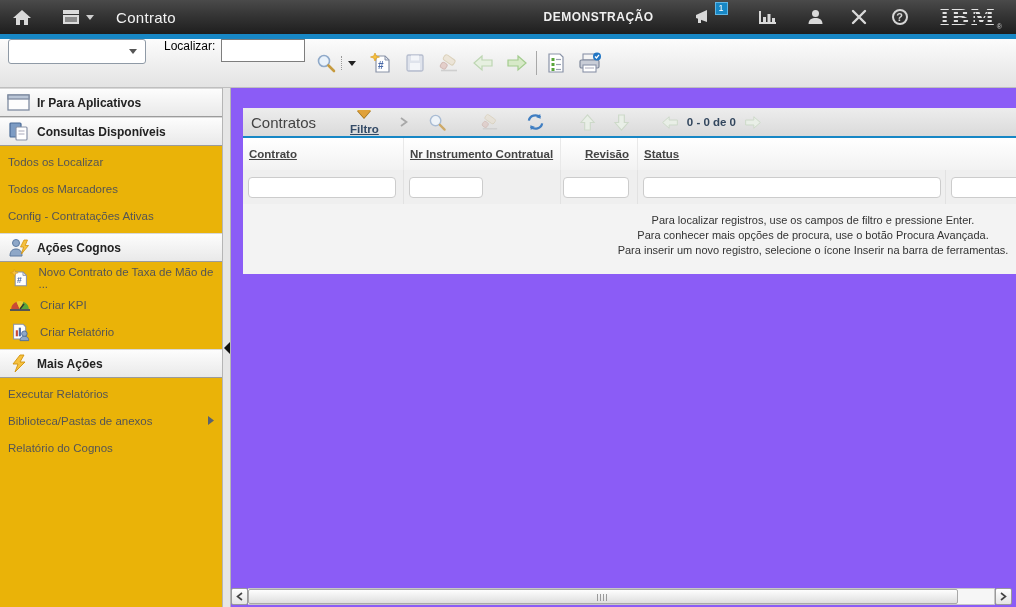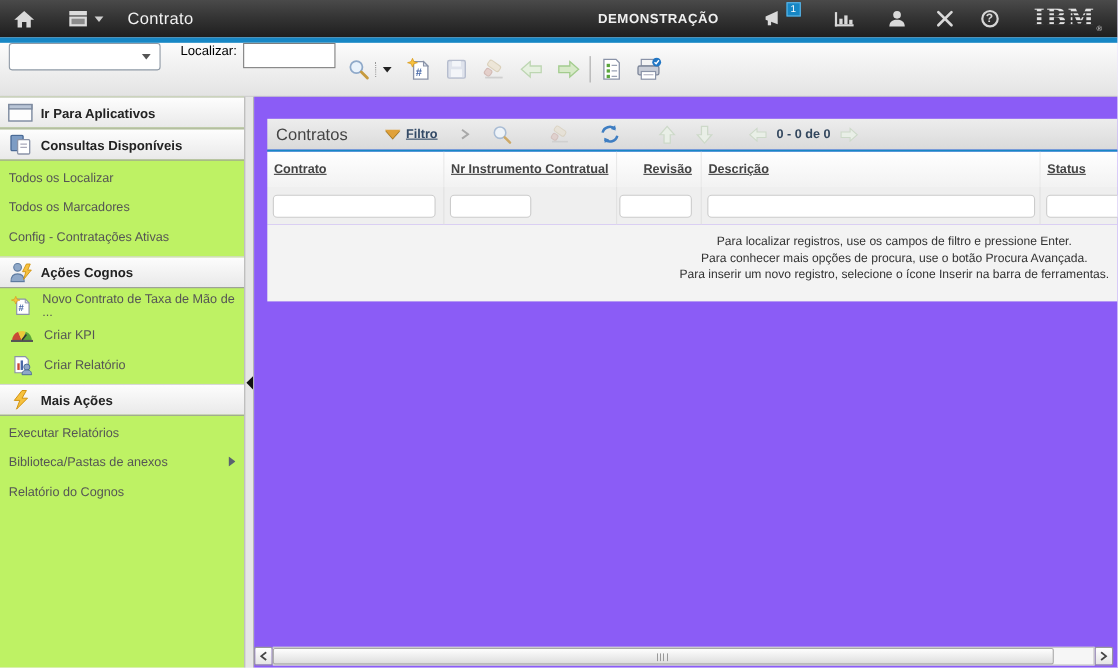--- a/index.html
+++ b/index.html
@@ -38,21 +38,21 @@
   .combobox .caret-down { border-top-color:#555; }
   .loc-label { margin-left:18px; font-size:12px; color:#000; }
   .loc-input { margin-left:6px; width:84px; height:23px; border:1px solid #7e7e7e; background:#fff;
     font-size:12px; padding:0 4px; }
   .tool-icons { display:flex; align-items:center; margin-left:8px; }
   .ti { display:inline-flex; align-items:center; justify-content:center; width:26px; height:24px; cursor:pointer; }
   .dotsep { width:1px; height:14px; border-left:1px dotted #999; margin:0 2px; }
   .vsep { width:1px; height:24px; background:#a8a8a8; margin:0 6px; }
 
   
-  .sidebar { position:absolute; top:88px; left:0; width:222px; bottom:0; background:#bef264; }
+  .sidebar { position:absolute; top:88px; left:0; width:222px; bottom:0; background:#eab308; }
   .side-header { height:29px; display:flex; align-items:center; background:linear-gradient(#fdfdfd,#e9e9e9);
     border-top:1px solid #d8d8d8; border-bottom:1px solid #9b9b9b; padding-left:5px; cursor:pointer; }
   .side-header .sh-icon { width:28px; display:flex; justify-content:center; }
   .side-header .sh-label { font-size:12px; font-weight:bold; color:#222; margin-left:4px; }
   .side-items { padding:2px 0 4px 0; }
   .side-item { height:27px; display:flex; align-items:center; padding:0 8px; font-size:11.5px; color:#555; cursor:pointer; }
   .side-item .si-icon { width:24px; display:flex; justify-content:center; margin-right:8px; }
   .side-item .grow { flex:1; }
 
   
@@ -60,21 +60,21 @@
     border-left:1px solid #b5b5b5; border-right:1px solid #b5b5b5; }
   .split-handle { position:absolute; top:254px; left:1px; width:0; height:0; cursor:pointer;
     border-top:6px solid transparent; border-bottom:6px solid transparent; border-right:6px solid #111; }
 
   
   .main { position:absolute; top:88px; left:231px; right:0; bottom:0; background:#8b5cf6; overflow:hidden; }
   .tbl { position:absolute; top:20px; left:12px; width:1140px; }
   .tbl-toolbar { height:30px; background:linear-gradient(#ededed,#dadada); border-bottom:2px solid #1787c5;
     display:flex; align-items:center; padding-left:8px; }
   .tbl-title { font-size:15px; color:#444; }
-  .filtro { display:flex; align-items:center; gap:5px; margin-left:34px; cursor:pointer; }
+  .filtro { display:flex; align-items:center; gap:5px; margin-left:34px; cursor:pointer;flex-direction:column; }
   .tri-gold { width:0; height:0; border-left:7px solid transparent; border-right:7px solid transparent;
     border-top:8px solid #e0a13a; filter:drop-shadow(0 1px 0 #9a6d14); }
   .filtro-label { font-size:11.5px; font-weight:bold; color:#334a66; text-decoration:underline; }
   .tt-ic { display:inline-flex; align-items:center; justify-content:center; width:22px; height:22px; cursor:pointer; }
   .pag-text { font-size:11.5px; font-weight:bold; color:#33475e; margin:0 6px; }
 
   .tbl-head { height:32px; display:flex; align-items:center; background:linear-gradient(#ffffff,#f2f2f2); }
   .th-cell { font-size:11.5px; font-weight:bold; color:#444; text-decoration:underline;
     padding-left:6px; border-left:1px solid #e9e9e9; height:100%; display:flex; align-items:center; cursor:pointer; }
   .th-cell:first-child { border-left:none; }
@@ -406,21 +406,20 @@
         <svg width="18" height="15" viewBox="0 0 22 18">
           <path d="M12 2 L20 9 L12 16 V12 H2 V6 H12 Z" fill="#e9efe7" stroke="#cdd9c9" stroke-width="1.2"></path>
         </svg>
       </span>
     </div>
 
     <div class="tbl-head">
       <span class="th-cell c1">Contrato</span>
       <span class="th-cell c2">Nr Instrumento Contratual</span>
       <span class="th-cell c3">Revisão</span>
-      <span class="th-cell c4">Descrição</span>
       <span class="th-cell c5">Status</span>
     </div>
 
     <div class="tbl-filter">
       <span class="tf-cell c1">
           <input class="f-input fi1" value="" style="">
         </span>
       <span class="tf-cell c2">
           <input class="f-input fi2" value="" style="">
         </span>

